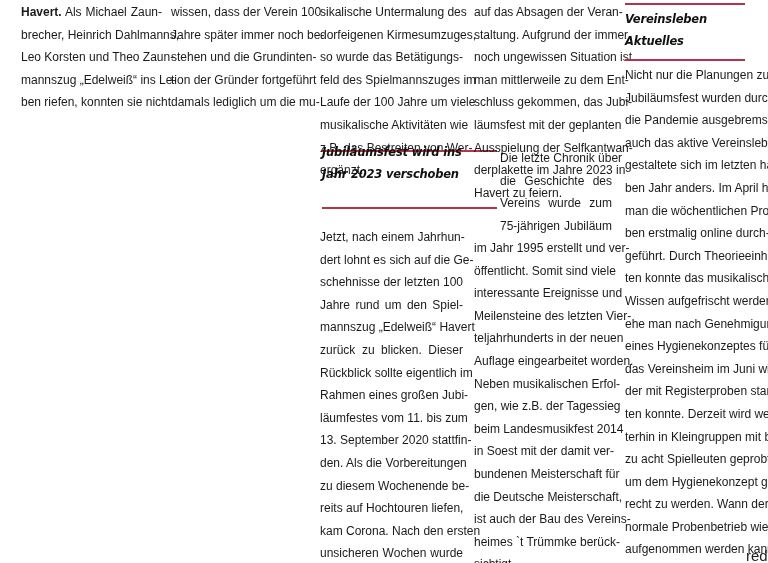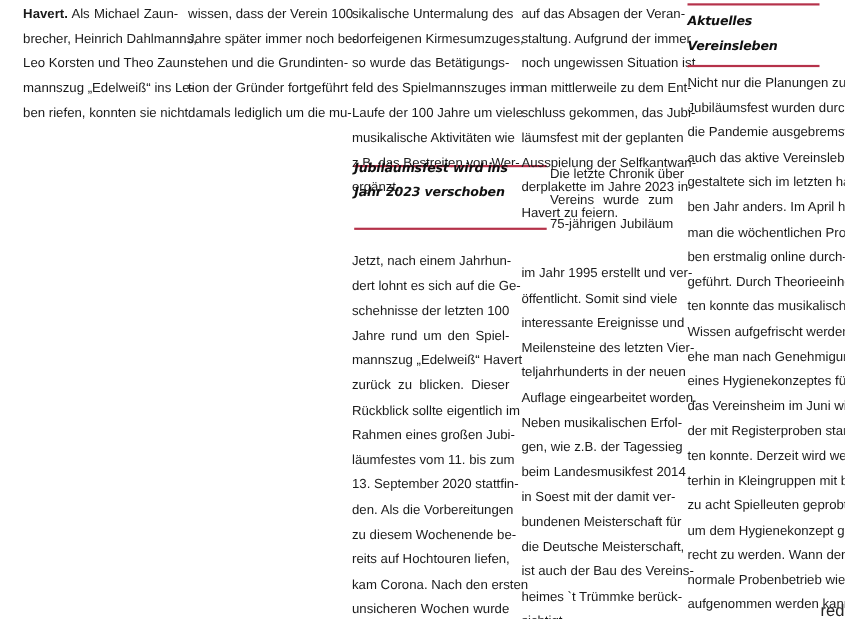--- a/index.html
+++ b/index.html
@@ -77,20 +77,21 @@
     <span class="line">man mittlerweile zu dem Ent-</span>
     <span class="line">schluss gekommen, das Jubi-</span>
     <span class="line">läumsfest mit der geplanten</span>
     <span class="line">Ausspielung der Selfkantwan-</span>
     <span class="line">derplakette im Jahre 2023 in</span>
     <span class="line last">Havert zu feiern.</span>
   </div>
 
 <div class="col" id="c4i" style="left:500px; width:112px; top:147px;">
     <span class="line">Die letzte Chronik über</span>
+    <span class="line">die Geschichte des</span>
     <span class="line">Vereins wurde zum</span>
     <span class="line">75-jährigen Jubiläum</span>
   </div>
 
 <div class="col" id="c4b" style="left:474px; width:138px; top:237px;">
     <span class="line">im Jahr 1995 erstellt und ver-</span>
     <span class="line">öffentlicht. Somit sind viele</span>
     <span class="line">interessante Ereignisse und</span>
     <span class="line">Meilensteine des letzten Vier-</span>
     <span class="line">teljahrhunderts in der neuen</span>
@@ -101,22 +102,22 @@
     <span class="line">in Soest mit der damit ver-</span>
     <span class="line">bundenen Meisterschaft für</span>
     <span class="line">die Deutsche Meisterschaft,</span>
     <span class="line">ist auch der Bau des Vereins-</span>
     <span class="line">heimes `t Trümmke berück-</span>
     <span class="line last">sichtigt.</span>
   </div>
 
 <div class="rule" style="left: 625px; top: 3px; width: 120px; background: rgb(181, 50, 74);"></div>
 <div class="heading" style="left:625px; top:8px;">
+  <div>Vereinsleben</div>
   <div>Aktuelles</div>
-  <div>Vereinsleben</div>
 </div>
 <div class="rule" style="left: 625px; top: 59px; width: 120px; background: rgb(181, 50, 74);"></div>
 
 <div class="col" id="c5" style="left:625px; width:140px; top:64px;">
     <span class="line">Nicht nur die Planungen zum</span>
     <span class="line">Jubiläumsfest wurden durch</span>
     <span class="line">die Pandemie ausgebremst,</span>
     <span class="line">auch das aktive Vereinsleben</span>
     <span class="line">gestaltete sich im letzten hal-</span>
     <span class="line">ben Jahr anders. Im April hat</span>

